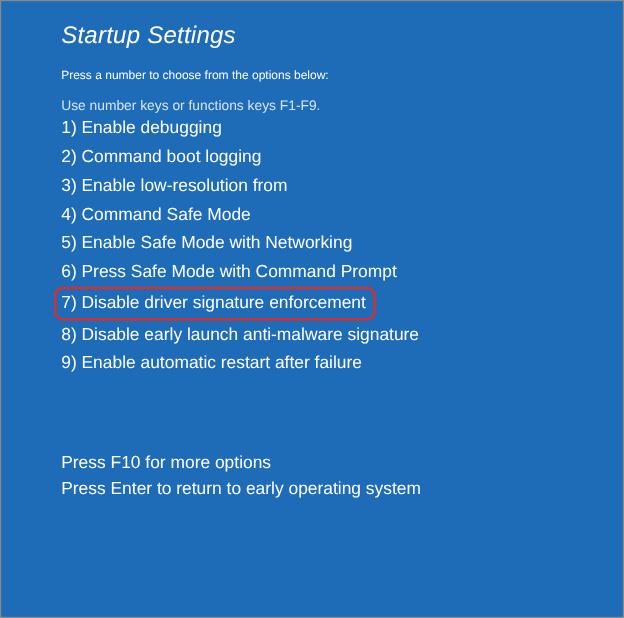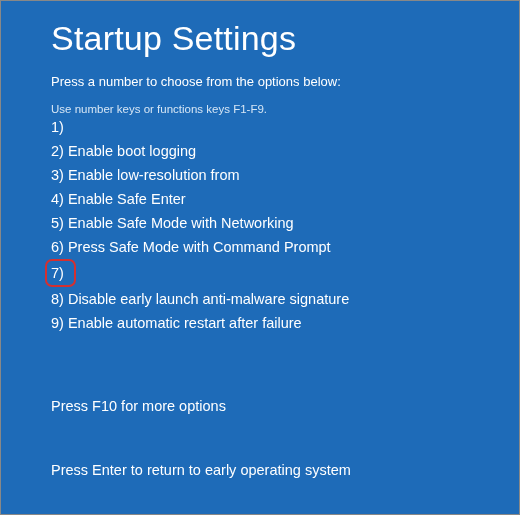--- a/index.html
+++ b/index.html
@@ -13,27 +13,28 @@
       background: #1e6bb8;
       font-family: "Segoe UI", Arial, sans-serif;
       color: #ffffff;
       border: 1px solid #888;
       overflow: hidden;
     }
     .container {
       padding: 18px 50px 0 50px;
     }
     .title {
-      font-size: 34px;
+      font-size: 20px;
       font-weight: 300;
       margin-bottom: 16px;
       letter-spacing: 0.2px;
+      font-style: italic;
     }
     .subtitle {
-      font-size: 13px;
+      font-size: 10px;
       font-weight: 400;
       margin-bottom: 14px;
     }
     .hint {
       font-size: 11.5px;
       font-weight: 400;
       color: #d6e6f5;
     }
     .options {
       margin-bottom: 60px;
@@ -56,57 +57,58 @@
     }
     .option-num {
       white-space: pre;
     }
     .footer {
       font-size: 14.5px;
       line-height: 22px;
     }
     .footer-line {
       display: block;
-      margin-top: 42px;
     }
   </style>
 </head>
 <body>
 
 <div class="container">
   <h1 class="title">Startup Settings</h1>
   <p class="subtitle">Press a number to choose from the options below:</p>
   <p class="hint">Use number keys or functions keys F1-F9.</p>
 
   <div class="options">
     <div class="option-row">
       <span class="option-num">1) </span>
+      <span>Enable debugging</span>
     </div>
     <div class="option-row">
       <span class="option-num">2) </span>
-      <span>Enable boot logging</span>
+      <span>Command boot logging</span>
     </div>
     <div class="option-row">
       <span class="option-num">3) </span>
       <span>Enable low-resolution from</span>
     </div>
     <div class="option-row">
       <span class="option-num">4) </span>
-      <span>Enable Safe Enter</span>
+      <span>Command Safe Mode</span>
     </div>
     <div class="option-row">
       <span class="option-num">5) </span>
       <span>Enable Safe Mode with Networking</span>
     </div>
     <div class="option-row">
       <span class="option-num">6) </span>
       <span>Press Safe Mode with Command Prompt</span>
     </div>
     <div class="option-row highlighted">
       <span class="option-num">7) </span>
+      <span>Disable driver signature enforcement</span>
     </div>
     <div class="option-row">
       <span class="option-num">8) </span>
       <span>Disable early launch anti-malware signature</span>
     </div>
     <div class="option-row">
       <span class="option-num">9) </span>
       <span>Enable automatic restart after failure</span>
     </div>
   </div>

